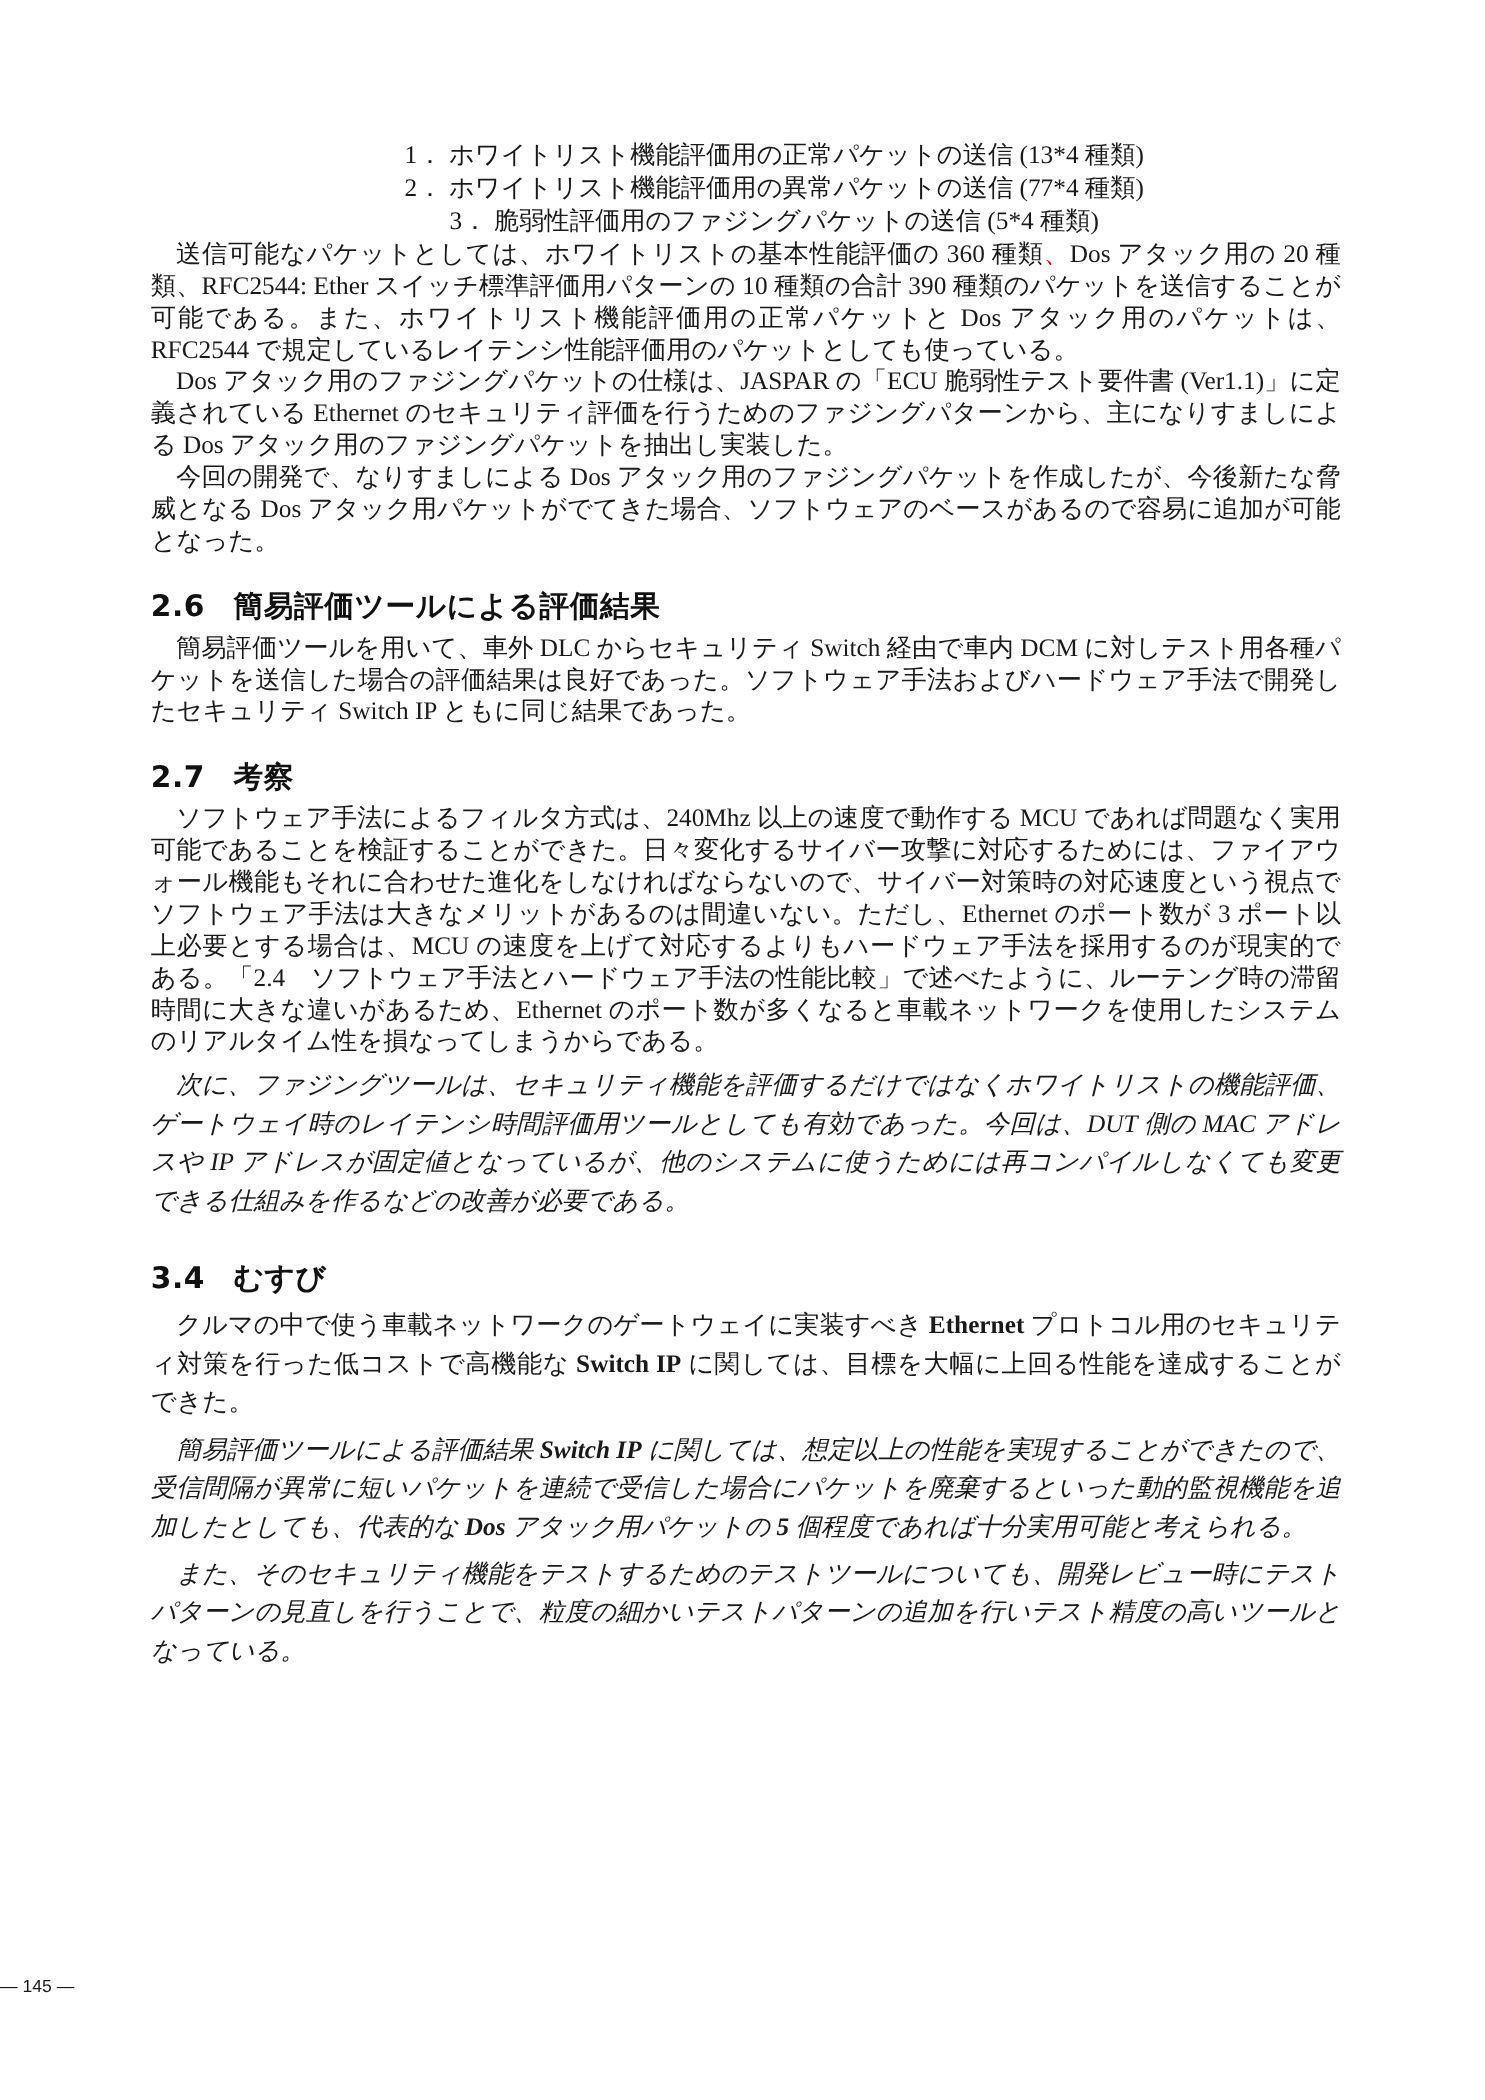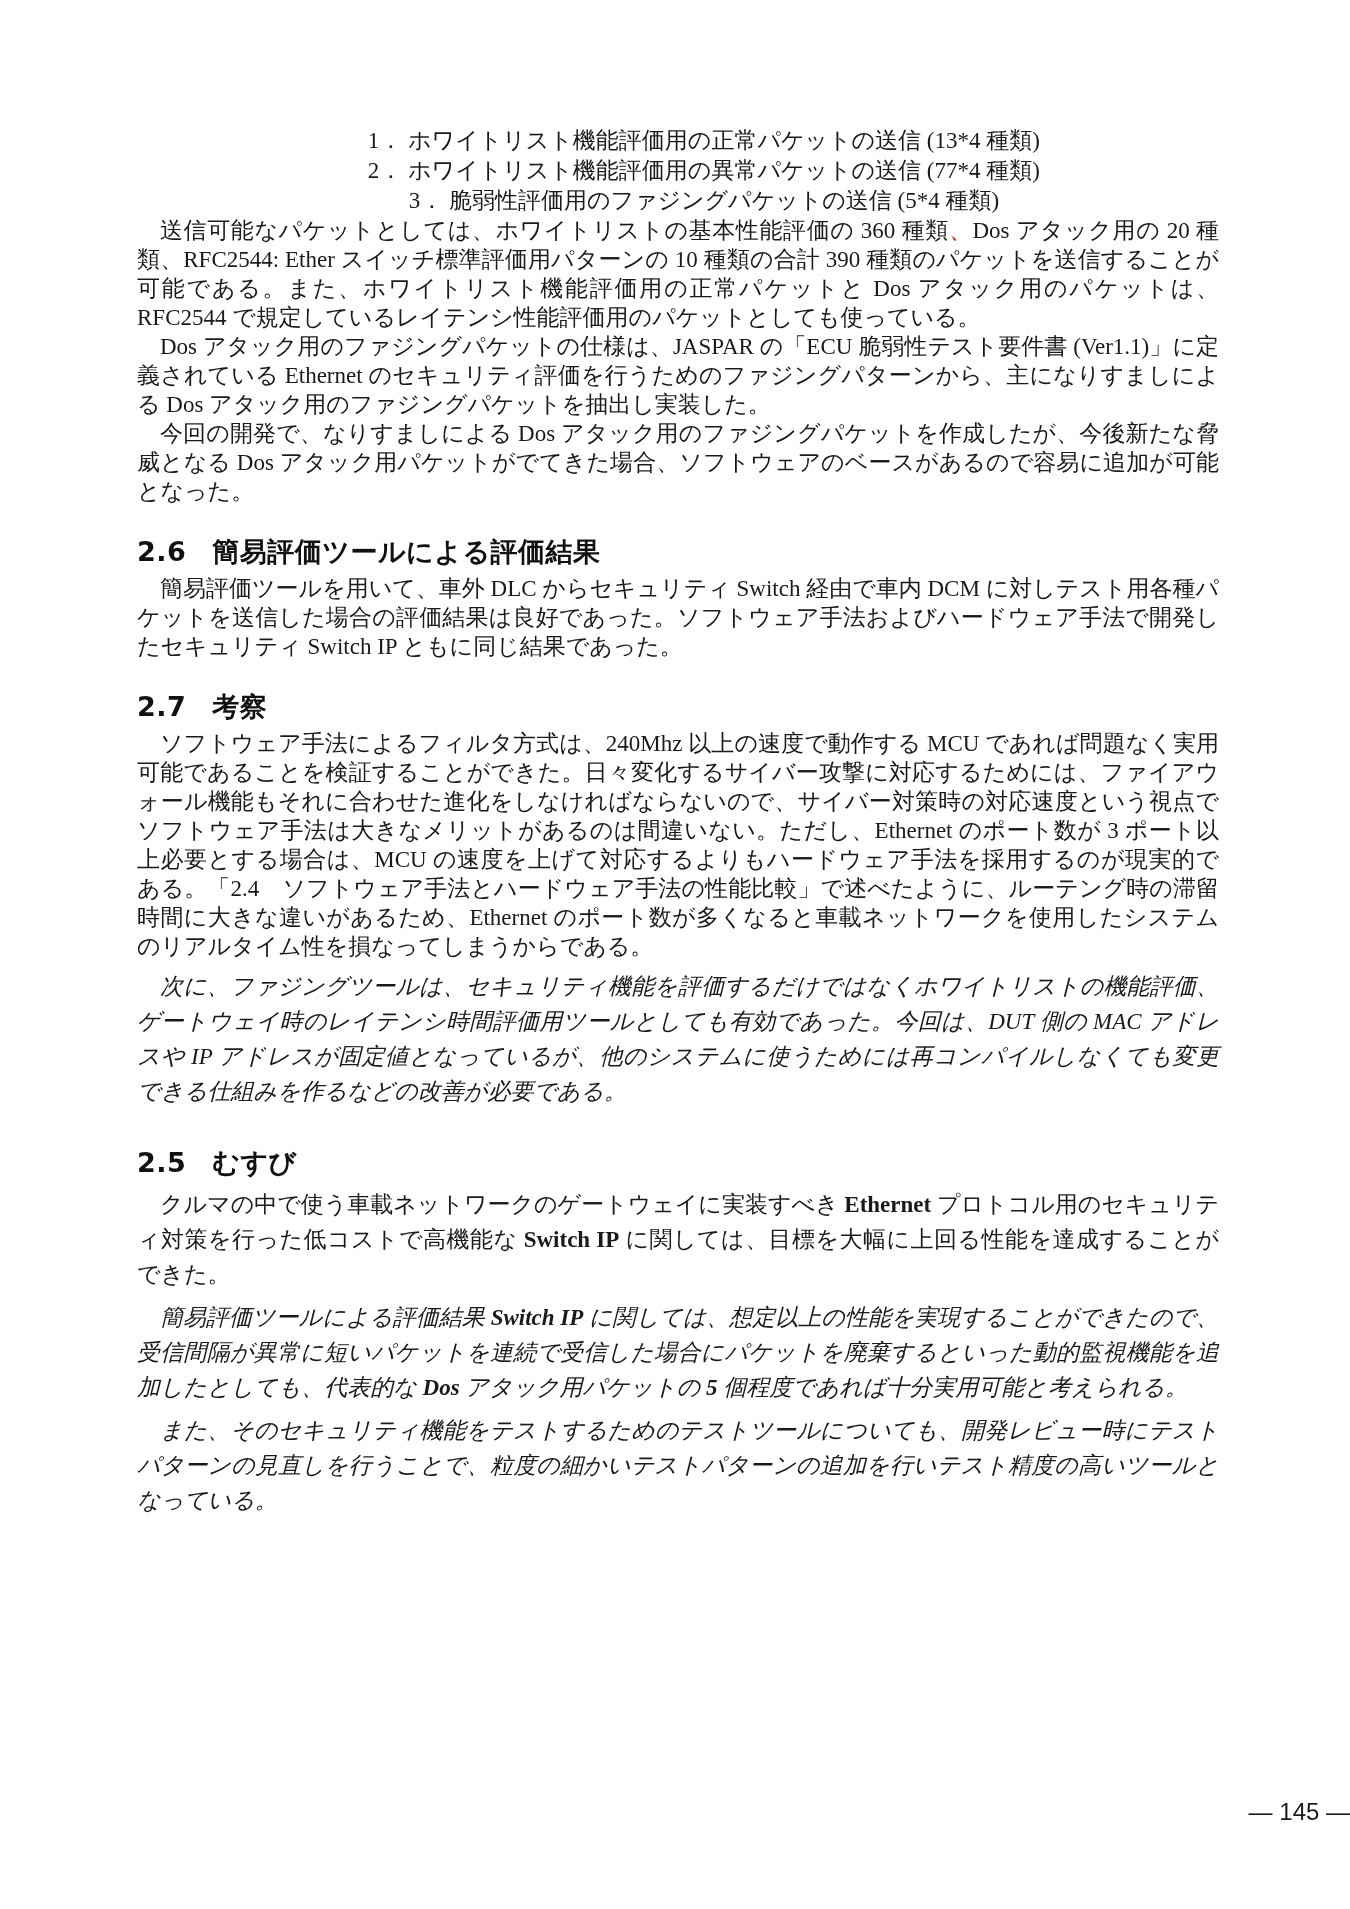--- a/index.html
+++ b/index.html
@@ -55,23 +55,23 @@
   h2.big-gap { margin-top: 36px; margin-bottom: 6px; }
   
   .red { color: #d40000; }
   .em  { font-family: "Liberation Serif", "DejaVu Serif", serif; font-weight: 700; margin-top: 13px; }
   
   .footer {
     position: absolute;
     left: 0;
     top: 1798px;
     width: 1350px;
-    text-align: right;
+    text-align: left;
     font-family: "Liberation Sans", "DejaVu Sans", sans-serif;
-    font-size: 24px;
+    font-size: 16px;
     color: #1a1a1a;
   }
 </style>
 </head>
 <body>
 
 <div class="page">
 
   <ol class="num-list">
     <li>
@@ -94,21 +94,21 @@
   </h2>
   <p class="body tight">簡易評価ツールを用いて、車外 DLC からセキュリティ Switch 経由で車内 DCM に対しテスト用各種パケットを送信した場合の評価結果は良好であった。ソフトウェア手法およびハードウェア手法で開発したセキュリティ Switch IP ともに同じ結果であった。</p>
 
   <h2 class="sec">
     <span class="sec-num">2.7</span><span class="sec-title">考察</span>
   </h2>
   <p class="body tight">ソフトウェア手法によるフィルタ方式は、240Mhz 以上の速度で動作する MCU であれば問題なく実用可能であることを検証することができた。日々変化するサイバー攻撃に対応するためには、ファイアウォール機能もそれに合わせた進化をしなければならないので、サイバー対策時の対応速度という視点でソフトウェア手法は大きなメリットがあるのは間違いない。ただし、Ethernet のポート数が 3 ポート以上必要とする場合は、MCU の速度を上げて対応するよりもハードウェア手法を採用するのが現実的である。「2.4　ソフトウェア手法とハードウェア手法の性能比較」で述べたように、ルーテング時の滞留時間に大きな違いがあるため、Ethernet のポート数が多くなると車載ネットワークを使用したシステムのリアルタイム性を損なってしまうからである。</p>
   <p class="body wide gap">次に、ファジングツールは、セキュリティ機能を評価するだけではなくホワイトリストの機能評価、ゲートウェイ時のレイテンシ時間評価用ツールとしても有効であった。今回は、DUT 側の MAC アドレスや IP アドレスが固定値となっているが、他のシステムに使うためには再コンパイルしなくても変更できる仕組みを作るなどの改善が必要である。</p>
 
   <h2 class="sec big-gap">
-    <span class="sec-num">2.5</span><span class="sec-title">むすび</span>
+    <span class="sec-num">3.4</span><span class="sec-title">むすび</span>
   </h2>
   <p class="body wide"><span>クルマの中で使う車載ネットワークのゲートウェイに実装すべき </span><span class="em">Ethernet</span><span> プロトコル用のセキュリティ対策を行った低コストで高機能な </span><span class="em">Switch IP</span><span> に関しては、目標を大幅に上回る性能を達成することができた。</span></p>
   <p class="body wide gap"><span>簡易評価ツールによる評価結果 </span><span class="em">Switch IP</span><span> に関しては、想定以上の性能を実現することができたので、受信間隔が異常に短いパケットを連続で受信した場合にパケットを廃棄するといった動的監視機能を追加したとしても、代表的な </span><span class="em">Dos</span><span> アタック用パケットの </span><span class="em">5</span><span> 個程度であれば十分実用可能と考えられる。</span></p>
   <p class="body wide gap">また、そのセキュリティ機能をテストするためのテストツールについても、開発レビュー時にテストパターンの見直しを行うことで、粒度の細かいテストパターンの追加を行いテスト精度の高いツールとなっている。</p>
 
 </div>
 
 <div class="footer">— 145 —</div>
 
 </body></html>

